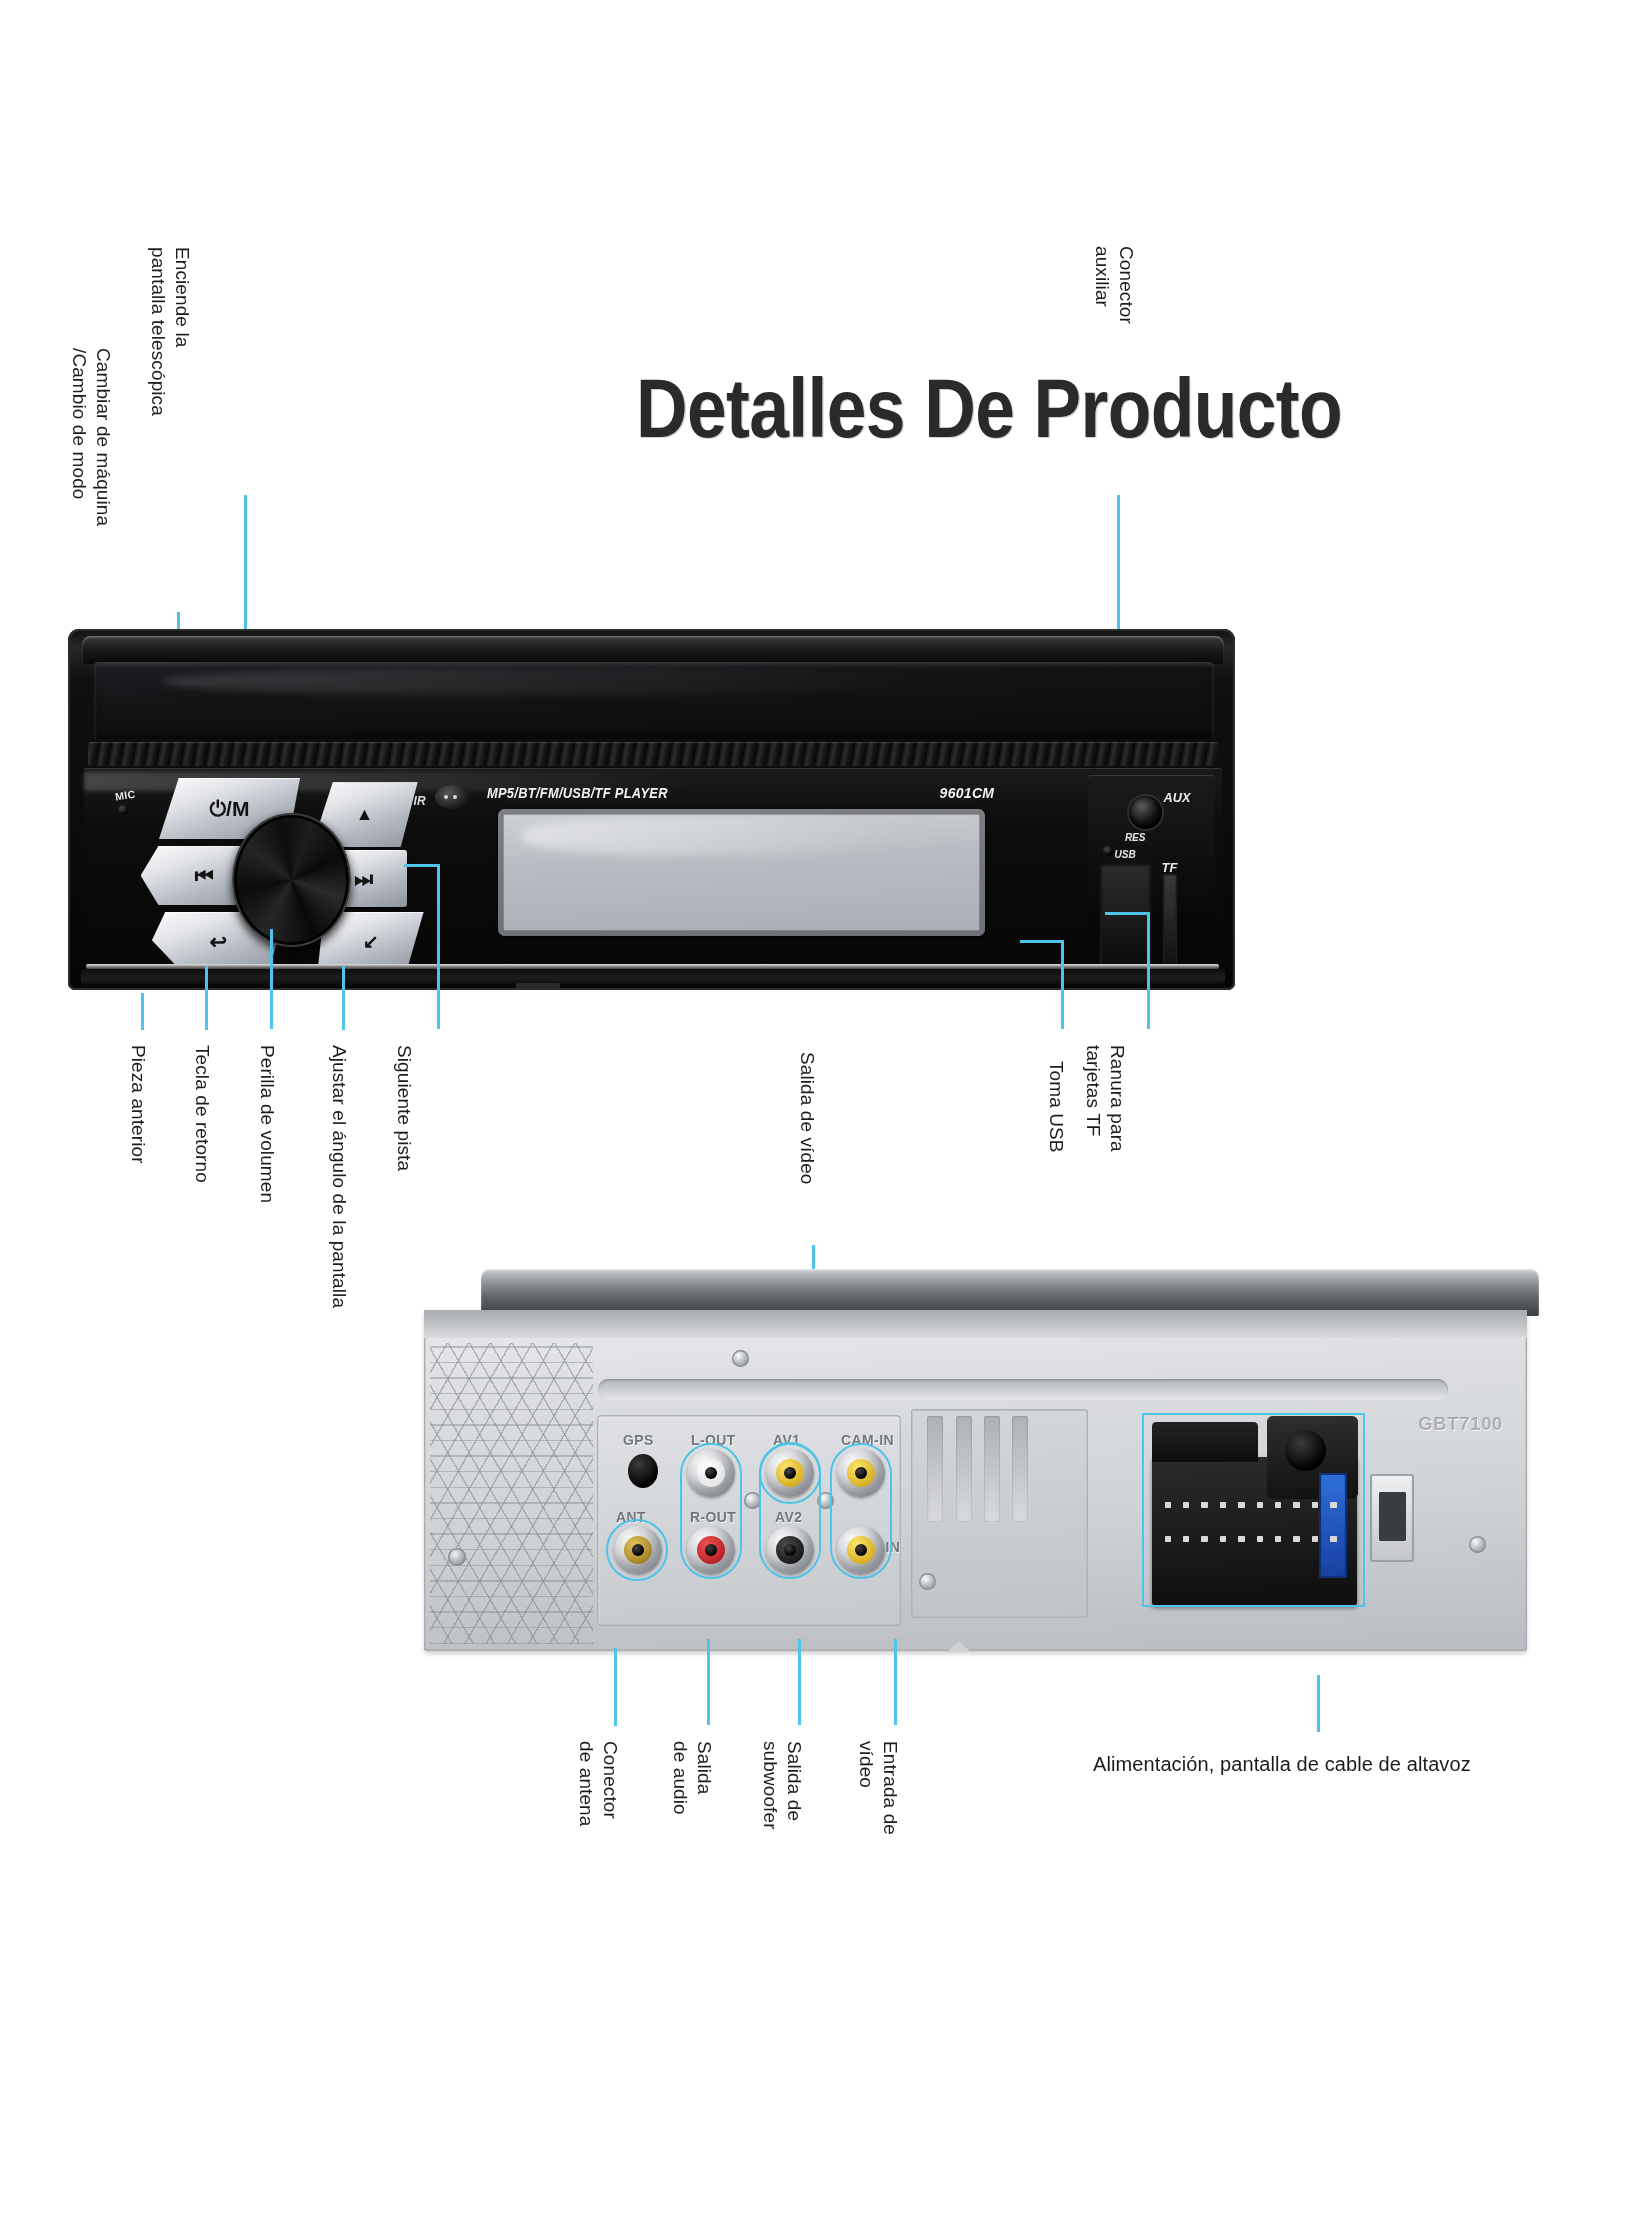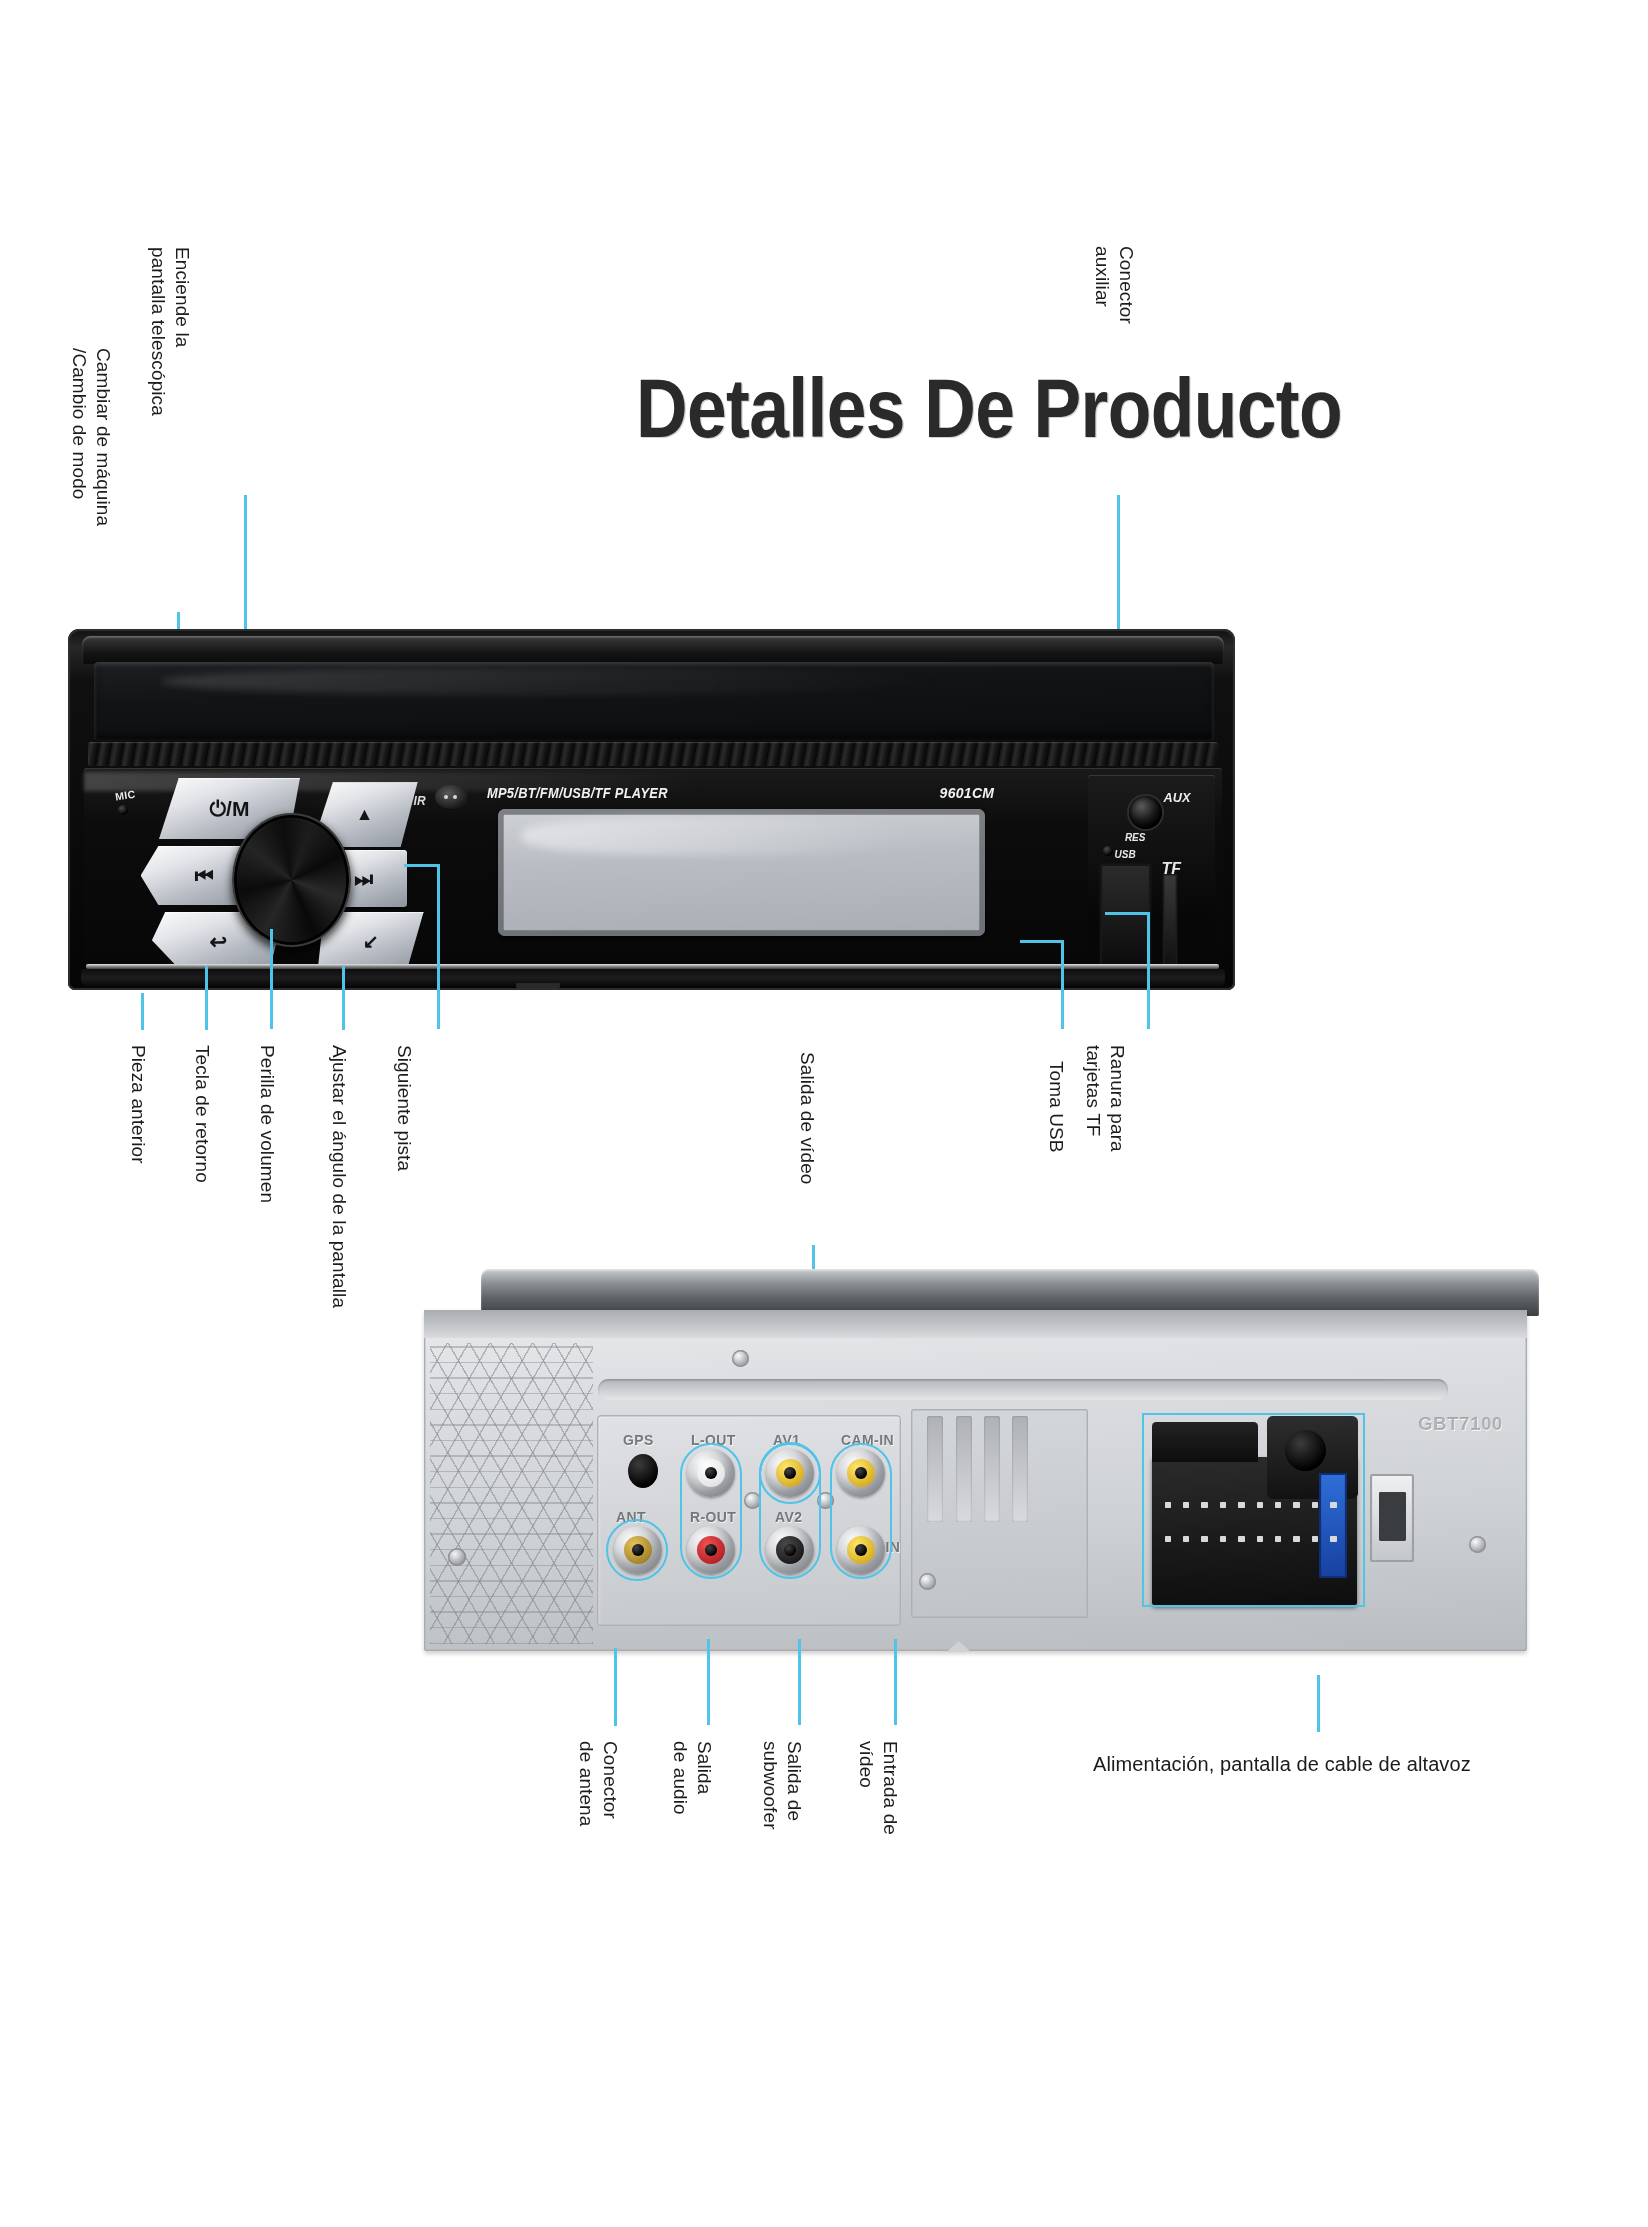--- a/index.html
+++ b/index.html
@@ -216,21 +216,21 @@
     position:absolute; left:15.6px; top:71px; width:10px; height:10px; border-radius:50%;
     background:radial-gradient(circle at 35% 30%,#4b4b4b,#000 70%);
   }
   .usb-txt{ position:absolute; left:27px; top:74px; font-size:10px; font-weight:bold;
             font-style:italic; color:#e8e8e8; }
   .usb-slot{
     position:absolute; left:12.7px; top:89px; width:51px; height:107px; border-radius:2.8px;
     background:linear-gradient(180deg,#2c2c2c,#0a0a0a);
     box-shadow:inset 0 0 0 2.1px #161616, 0 0.7px 1.4px rgba(255,255,255,.12);
   }
-  .tf-txt{ position:absolute; left:74px; top:85px; font-size:16px; font-weight:bold;
+  .tf-txt{ position:absolute; left:74px; top:85px; font-size:13px; font-weight:bold;
            font-style:italic; color:#e8e8e8; }
   .tf-slot{
     position:absolute; left:75px; top:99px; width:14px; height:92px; border-radius:2.1px;
     background:linear-gradient(180deg,#3a3a3a,#101010);
     box-shadow:inset 0 0 0 1.4px #1c1c1c, 0 0.7px 1.4px rgba(255,255,255,.14);
   }
 
   
   .rear{ position:absolute; left:424px; top:1269px; width:1131px; height:382px; }
   .re-top{

